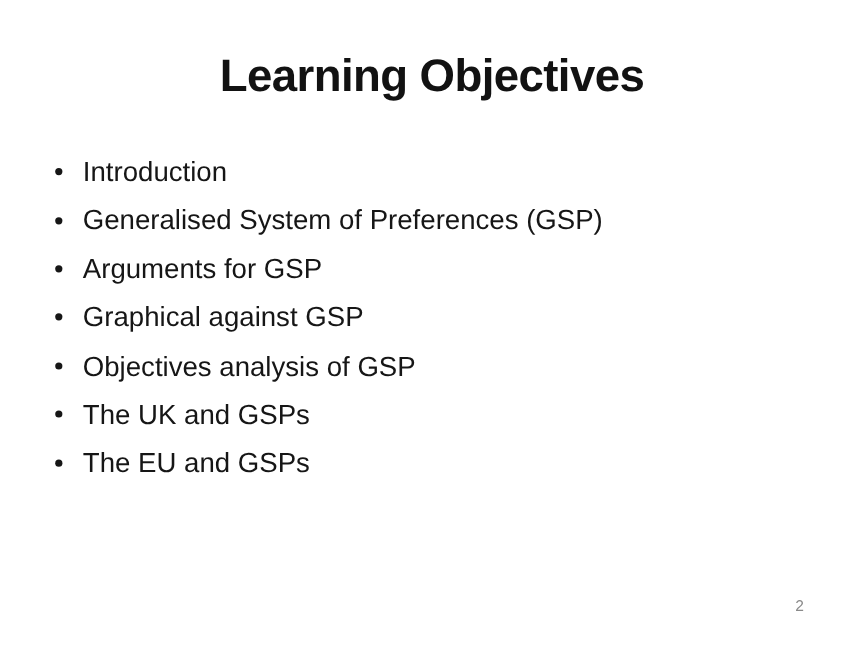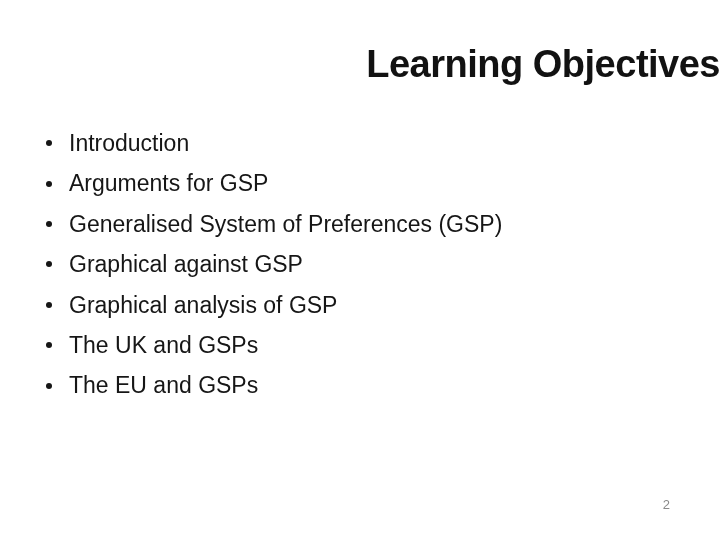--- a/index.html
+++ b/index.html
@@ -17,21 +17,21 @@
   .slide {
     position: absolute;
     inset: 0;
     background: #ffffff;
   }
   .slide-title {
     position: absolute;
     top: 42px;
     left: 0;
     width: 720px;
-    text-align: right;
+    text-align: center;
     font-size: 38px;
     font-weight: bold;
     color: #121212;
     letter-spacing: -0.5px;
     line-height: 44px;
   }
   .bullet-list {
     position: absolute;
     left: 46px;
     top: 123px;
@@ -74,33 +74,33 @@
 
   <div class="slide-title">Learning Objectives</div>
 
   <ul class="bullet-list">
     <li class="bullet-item">
       <span class="bullet-dot"></span>
       <span>Introduction</span>
     </li>
     <li class="bullet-item">
       <span class="bullet-dot"></span>
-      <span>Arguments for GSP</span>
+      <span>Generalised System of Preferences (GSP)</span>
     </li>
     <li class="bullet-item">
       <span class="bullet-dot"></span>
-      <span>Generalised System of Preferences (GSP)</span>
+      <span>Arguments for GSP</span>
     </li>
     <li class="bullet-item">
       <span class="bullet-dot"></span>
       <span>Graphical against GSP</span>
     </li>
     <li class="bullet-item">
       <span class="bullet-dot"></span>
-      <span>Graphical analysis of GSP</span>
+      <span>Objectives analysis of GSP</span>
     </li>
     <li class="bullet-item">
       <span class="bullet-dot"></span>
       <span>The UK and GSPs</span>
     </li>
     <li class="bullet-item">
       <span class="bullet-dot"></span>
       <span>The EU and GSPs</span>
     </li>
   </ul>

